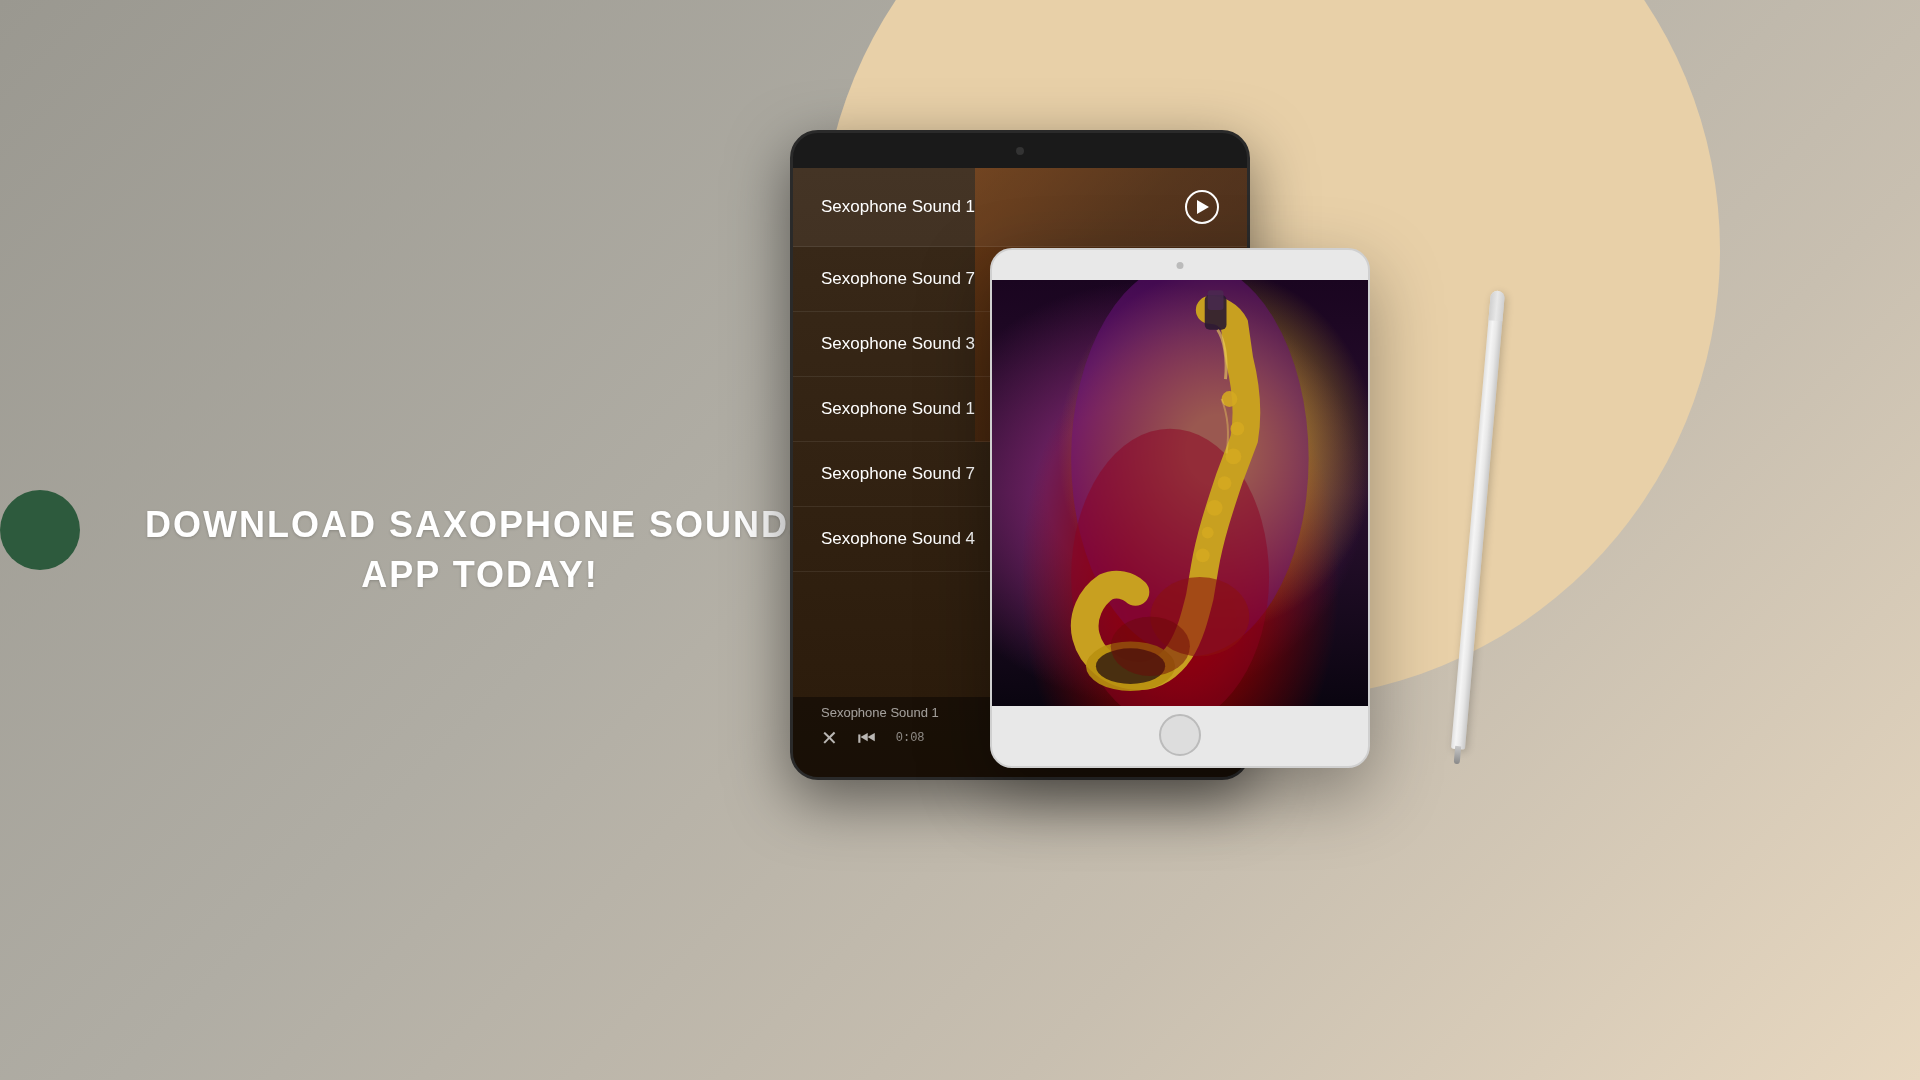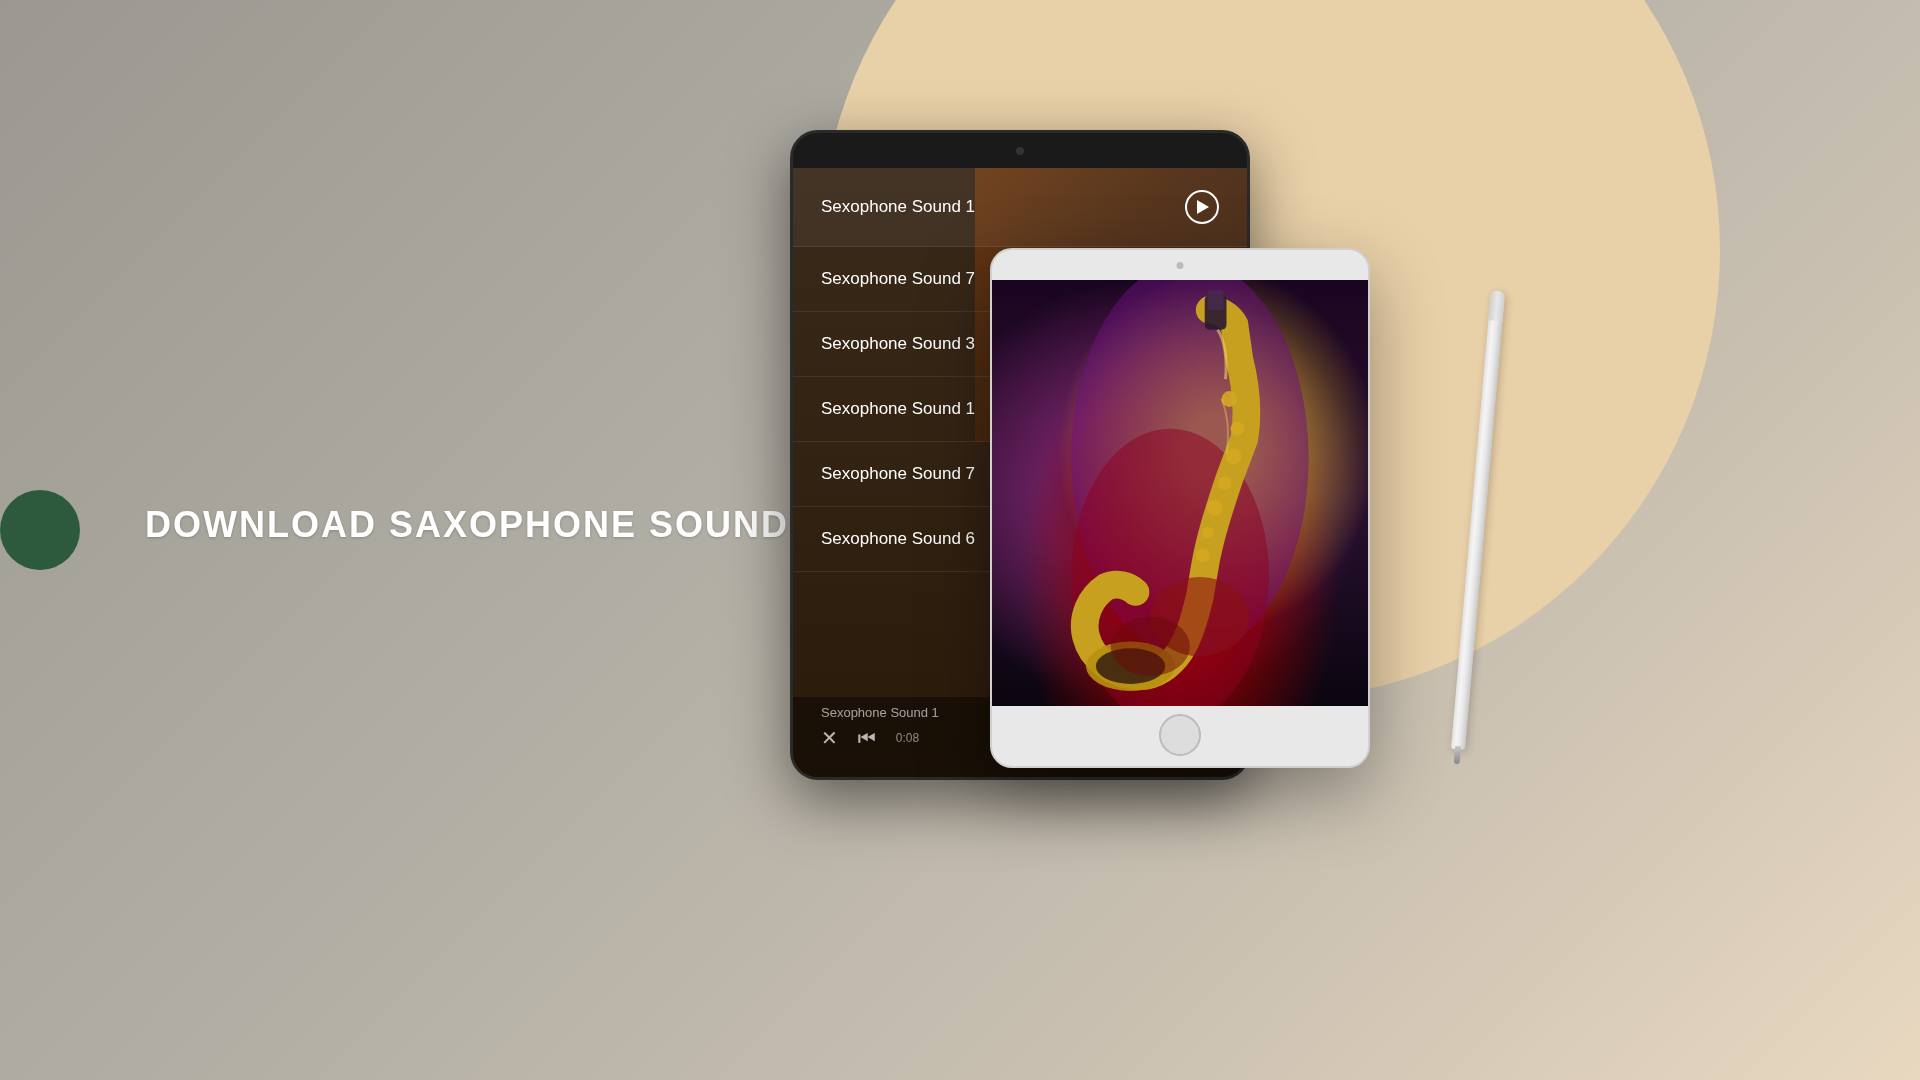--- a/index.html
+++ b/index.html
@@ -169,20 +169,21 @@
 
     .player-controls {
       display: flex;
       align-items: center;
       gap: 20px;
     }
 
     .player-time {
       color: rgba(255,255,255,0.5);
       font-size: 12px;
+      font-family: Liberation Mono, monospace;
     }
 
     .ctrl-icon {
       color: rgba(255,255,255,0.7);
       font-size: 20px;
     }
 
     
     .tablet-white {
       position: absolute;
@@ -290,20 +291,21 @@
   </style>
 </head>
 <body>
 
 <div class="bg"></div>
 <div class="circle-large"></div>
 <div class="circle-green"></div>
 
 <div class="hero-text">
   <span>DOWNLOAD SAXOPHONE SOUNDS</span><br>
+  <span>APP TODAY!</span>
 </div>
 
 <div class="tablet-dark">
   <div class="tablet-dark-camera"></div>
   <div class="tablet-dark-screen">
     <div class="sax-bg-dark"></div>
     <div class="song-list">
 
       <div class="song-item">
         <span>Sexophone Sound 1</span>
@@ -322,21 +324,21 @@
 
       <div class="song-item">
         <span>Sexophone Sound 1</span>
       </div>
 
       <div class="song-item">
         <span>Sexophone Sound 7</span>
       </div>
 
       <div class="song-item">
-        <span>Sexophone Sound 6</span>
+        <span>Sexophone Sound 4</span>
       </div>
 
     </div>
 
     <div class="player-bar">
       <div class="player-title">Sexophone Sound 1</div>
       <div class="player-controls">
         <span class="ctrl-icon">✕</span>
         <span class="ctrl-icon">⏮</span>
         <span class="player-time">0:08</span>

